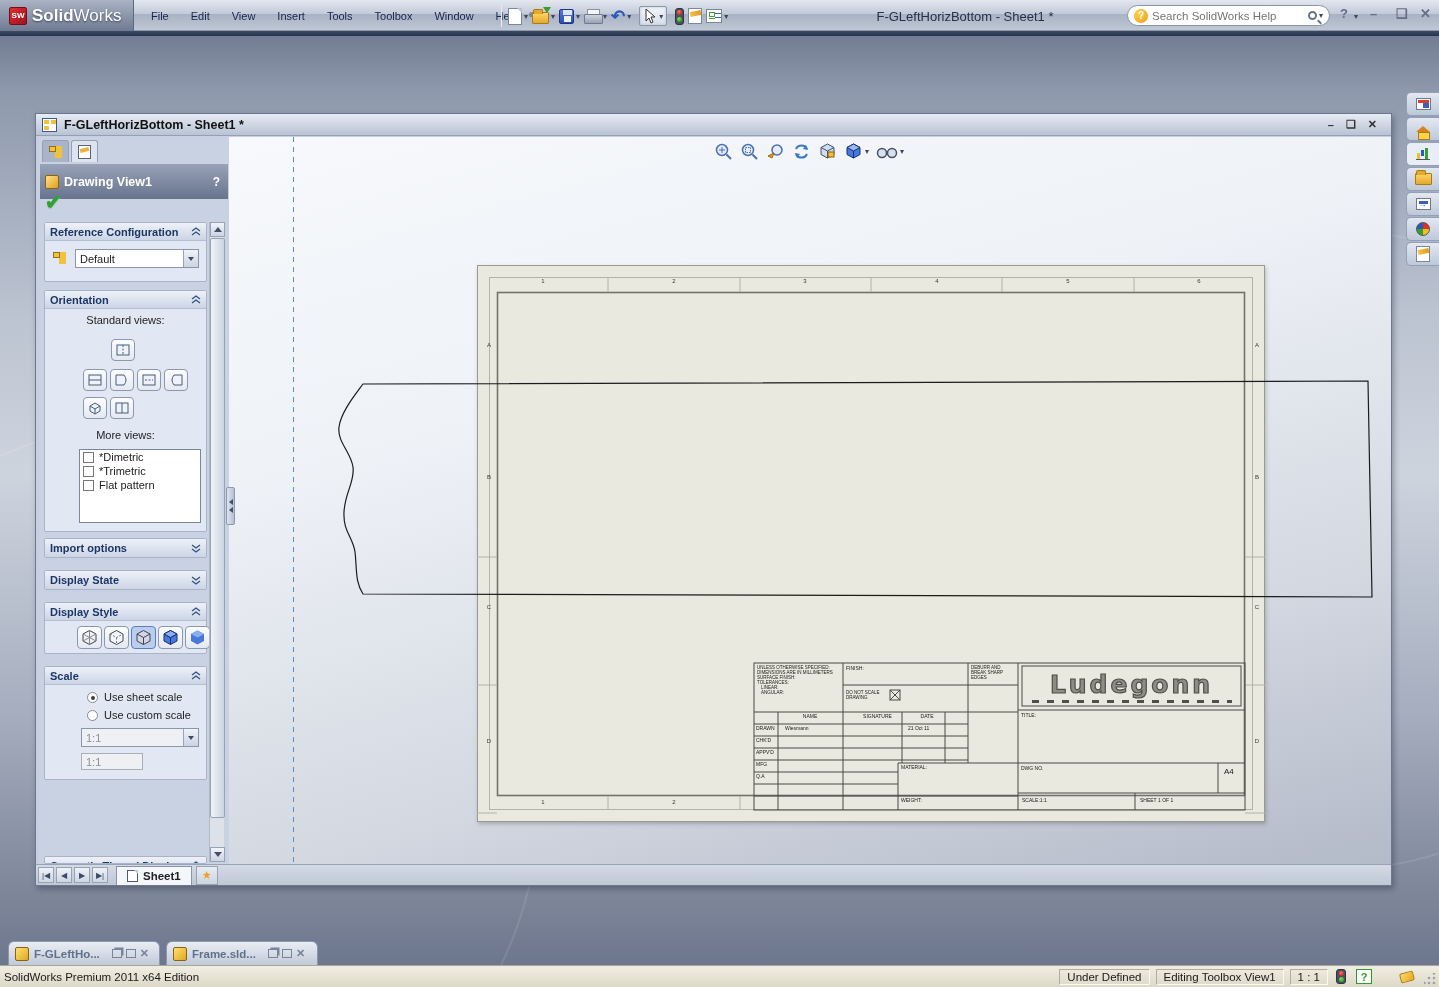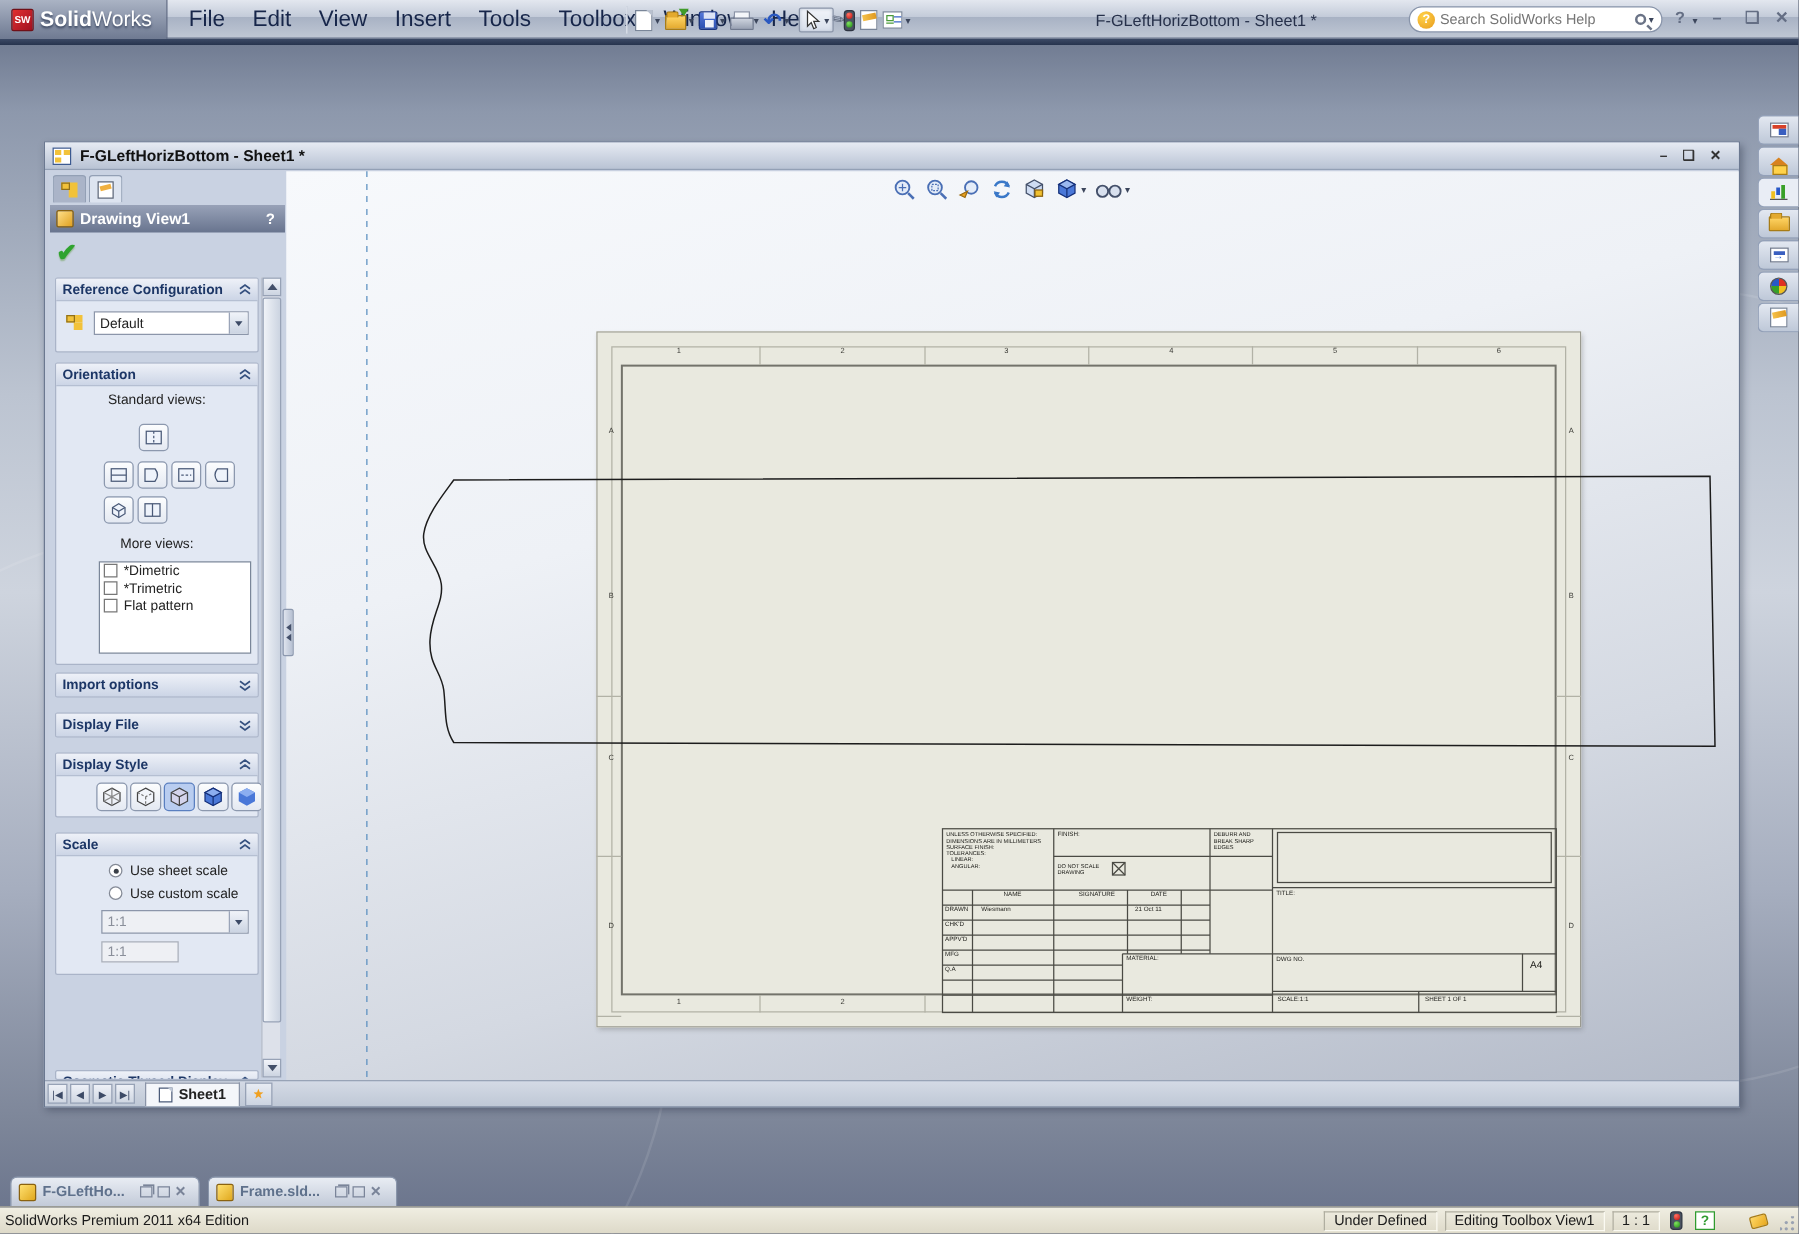--- a/index.html
+++ b/index.html
@@ -9,21 +9,21 @@
  outline:1px solid #2e3a52}
 .abs{position:absolute}
 .swirl{position:absolute;border-radius:50%;border:2px solid rgba(255,255,255,.10);pointer-events:none}
 
 .titlebar{left:0;top:0;width:1439px;height:31px;background:linear-gradient(180deg,#e3e7ef 0%,#c3cbd9 45%,#a8b2c4 46%,#bfc7d4 100%);border-bottom:1px solid #8e98ab}
 .titlebar-strip{left:0;top:31px;width:1439px;height:5px;background:linear-gradient(180deg,#3c4a66,#27344e)}
 .brand{left:0;top:0;width:134px;height:31px;background:linear-gradient(180deg,#aab3c4,#6f7a92);border-right:1px solid #5c6780;display:flex;align-items:center}
 .swcube{width:18px;height:18px;margin-left:9px;background:linear-gradient(135deg,#e03030,#a01020);border:1px solid #701018;border-radius:2px;color:#fff;font-size:8px;font-weight:bold;display:flex;align-items:center;justify-content:center}
 .brandname{margin-left:5px;color:#fff;font-size:17px;text-shadow:0 1px 2px #39455e}
 .menus{left:140px;top:0;height:31px;display:flex;align-items:center}
-.menu-item{padding:4px 11px;font-size:18px;color:#17264a;cursor:default}
+.menu-item{padding:4px 11px;font-size:11px;color:#17264a;cursor:default}
 .pin{color:#5a6478;font-size:13px;transform:rotate(-35deg)}
 .tb-sep{width:1px;height:22px;background:#97a1b4;border-right:1px solid #e8ecf3;margin:0 4px}
 .tbtn{display:flex;align-items:center;height:24px;padding:0 2px}
 .caret{font-size:8px;color:#3c465c;margin-left:2px}
 .doc-title{font-size:13px;color:#26304a}
 .search{left:1127px;top:5px;width:203px;height:21px;background:#fff;border:1px solid #8894aa;border-radius:11px;display:flex;align-items:center;padding:0 6px}
 .search input{border:none;outline:none;flex:1;font-size:11.5px;color:#555;font-family:"Liberation Sans",sans-serif;background:transparent}
 .qmark{width:14px;height:14px;border-radius:50%;background:radial-gradient(circle at 35% 30%,#ffd24a,#e89b1c);color:#fff;font-size:10px;font-weight:bold;text-align:center;line-height:14px;margin-right:4px}
 .mag{width:9px;height:9px;border:2px solid #6a7386;border-radius:50%;position:relative}
 .mag::after{content:"";position:absolute;width:5px;height:2px;background:#6a7386;transform:rotate(45deg);left:7px;top:8px}
@@ -59,21 +59,21 @@
 .cw-btn{font-size:11px;color:#333;padding:0 6px;font-weight:bold}
 
 .panel{left:39px;top:137px;width:190px;height:727px;background:#c9d2e2;overflow:hidden}
 .pmtab{width:27px;height:22px;border:1px solid #93a0b5;border-bottom:none;border-radius:3px 3px 0 0;display:flex;align-items:center;justify-content:center}
 .pmtab.inactive{background:#aab4c8}
 .pmtab.active{background:#dde4f0}
 .treeicon{width:13px;height:13px;position:relative}
 .treeicon::before{content:"";position:absolute;left:0;top:1px;width:5px;height:4px;background:#f2c23a;border:1px solid #90701a;box-shadow:6px 0 0 #f2c23a,6px 6px 0 #f2c23a}
 .handicon{width:13px;height:14px;background:#fff;border:1px solid #5a6478;position:relative}
 .handicon::after{content:"";position:absolute;left:1px;top:2px;width:9px;height:4px;background:#f0b040;transform:rotate(-15deg)}
-.pm-header{left:40px;top:164px;width:188px;height:22px;background:linear-gradient(180deg,#98a2b8,#68748e);display:flex;align-items:center;color:#fff}
+.pm-header{left:40px;top:164px;width:188px;height:35px;background:linear-gradient(180deg,#98a2b8,#68748e);display:flex;align-items:center;color:#fff}
 .pm-header .ttl{font-weight:bold;font-size:12.5px;margin-left:5px;flex:1}
 .pmicon{width:14px;height:14px;margin-left:5px;background:linear-gradient(135deg,#ffe08a,#e0a020);border:1px solid #8a6210;border-radius:2px}
 .okcheck{color:#2fa32f;font-size:20px;font-weight:bold;text-shadow:0 1px 1px #9ab99a}
 .section{position:absolute;left:44px;width:163px;background:#e2e8f3;border:1px solid #aab4c8;border-radius:2px}
 .sec-h{height:18px;background:linear-gradient(180deg,#eef1f8,#ccd5e6);display:flex;align-items:center;border-bottom:1px solid #b5bfd2}
 .sec-h .lbl{font-weight:bold;font-size:11px;color:#1c3666;margin-left:5px;flex:1}
 .sec-h svg{margin-right:5px}
 .small-lbl{font-size:11px;color:#222}
 .combo{background:#fff;border:1px solid #8c96aa;display:flex;align-items:center;font-size:11px}
 .combo .val{flex:1;padding-left:4px}
@@ -320,21 +320,21 @@
     <div class="sec-h" style="border-bottom:none">
       <span class="lbl">Import options</span>
       <svg width="10" height="9">
           <path d="M1,1 L5,4 L9,1 M1,5 L5,8 L9,5" stroke="#35507f" stroke-width="1.3" fill="none"></path>
         </svg>
     </div>
   </div>
 
   <div class="section" style="top:570px;height:20px">
     <div class="sec-h" style="border-bottom:none">
-      <span class="lbl">Display File</span>
+      <span class="lbl">Display State</span>
       <svg width="10" height="9">
           <path d="M1,1 L5,4 L9,1 M1,5 L5,8 L9,5" stroke="#35507f" stroke-width="1.3" fill="none"></path>
         </svg>
     </div>
   </div>
 
   <div class="section" style="top:602px;height:52px">
     <div class="sec-h">
       <span class="lbl">Display Style</span>
       <svg width="10" height="9">
@@ -551,20 +551,24 @@
   <div class="tbt" style="left:912px;top:714px;width:30px;text-align:center">DATE</div>
   <div class="tbt" style="left:756px;top:726px">DRAWN</div>
   <div class="tbt" style="left:785px;top:726px">Wiesmann</div>
   <div class="tbt" style="left:908px;top:726px">21 Oct 11</div>
   <div class="tbt" style="left:756px;top:738px">CHK'D</div>
   <div class="tbt" style="left:756px;top:750px">APPV'D</div>
   <div class="tbt" style="left:756px;top:762px">MFG</div>
   <div class="tbt" style="left:756px;top:774px">Q.A</div>
   <div class="tbt" style="left:901px;top:765px">MATERIAL:</div>
   <div class="tbt" style="left:901px;top:798px">WEIGHT:</div>
+  <div class="abs" style="left:1022px;top:667px;width:219px;height:39px;display:flex;flex-direction:column;align-items:center;justify-content:center">
+    <div class="tb-logo">Ludegonn</div>
+    <div class="tagline" style="width:200px;margin-top:1px"></div>
+  </div>
   <div class="tbt" style="left:1021px;top:713px">TITLE:</div>
   <div class="tbt" style="left:1021px;top:766px">DWG NO.</div>
   <div class="tbt" style="left:1224px;top:768px;font-size:8px">A4</div>
   <div class="tbt" style="left:1022px;top:798px">SCALE:1:1</div>
   <div class="tbt" style="left:1140px;top:798px">SHEET 1 OF 1</div>
 
   <svg class="abs" style="left:229px;top:137px;pointer-events:none" width="1162" height="727">
     <path d="M134,457 C126,445 128,432 126,415 C124,400 114,395 115,375 C116,355 126,345 124,330 C122,315 108,305 110,290 C112,275 126,258 134,247 L1139,244 L1143,460 L134,457 Z" fill="none" stroke="#1c1c1c" stroke-width="1.2"></path>
   </svg>
 

